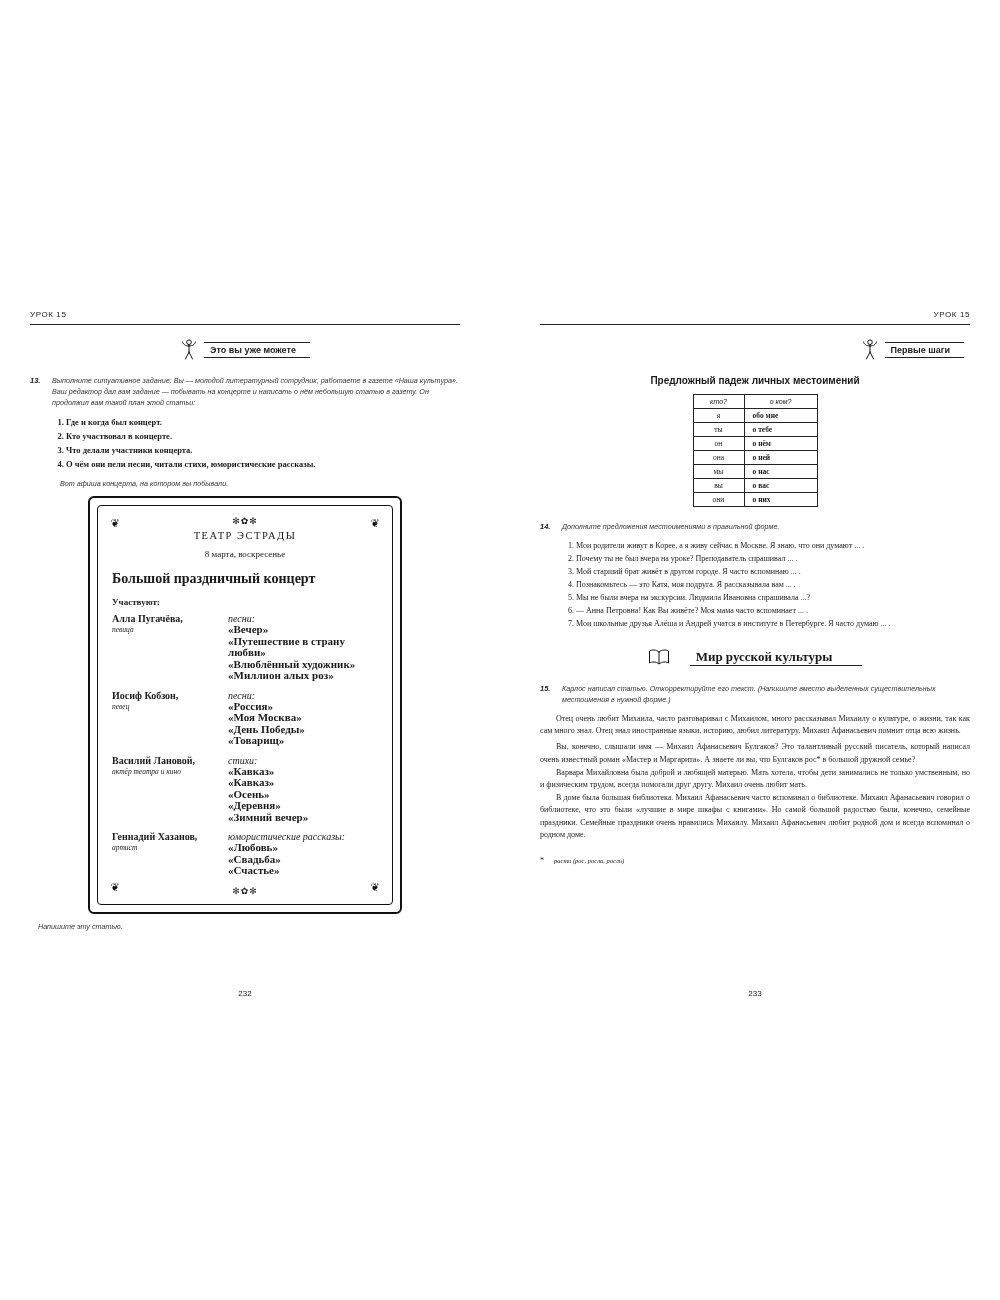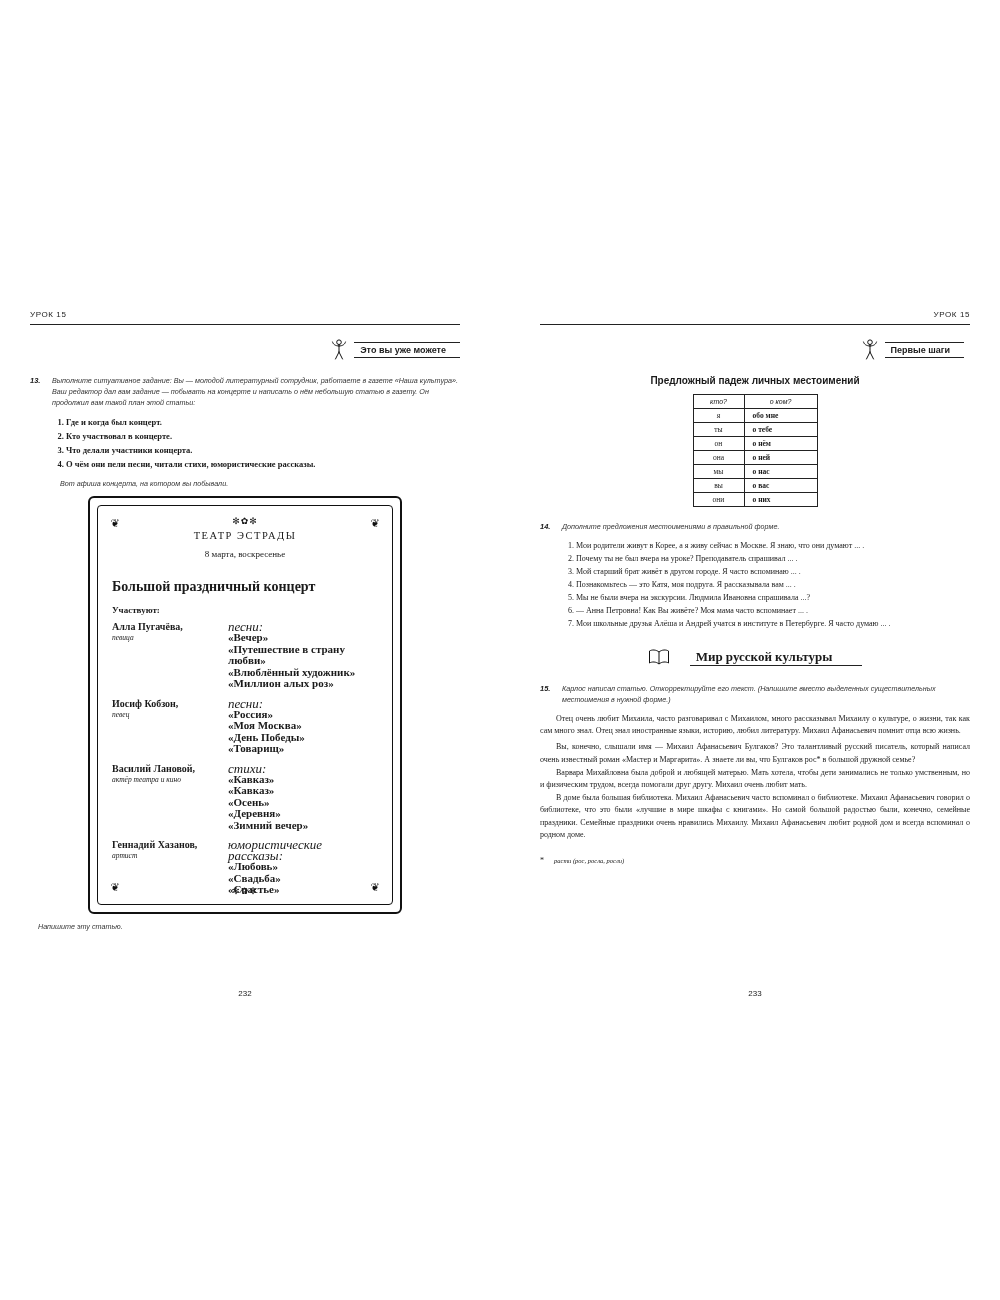--- a/index.html
+++ b/index.html
@@ -40,21 +40,21 @@
     border-bottom: 1px solid #222;
     padding-bottom: 3px;
     margin-bottom: 14px;
     height: 11px;
   }
   .running-head.right { text-align: right; }
 
   .section-banner {
     display: flex;
     align-items: center;
-    justify-content: flex-end;
+    justify-content: center;
     gap: 6px;
     margin: 2px 0 14px 0;
   }
   .banner-label {
     font-family: "Liberation Sans", sans-serif;
     font-size: 9px;
     font-weight: bold;
     border-bottom: 1px solid #222;
     border-top: 1px solid #222;
     padding: 2px 14px 2px 6px;
@@ -159,21 +159,21 @@
   }
   .poster-title {
     text-align: center;
     font-size: 10.5px;
     letter-spacing: 1.5px;
     margin-bottom: 8px;
   }
   .poster-date {
     text-align: center;
     font-size: 9px;
-    margin-bottom: 20px;
+    margin-bottom: 12px;
   }
   .poster-headline {
     font-size: 14px;
     font-weight: bold;
     margin-bottom: 10px;
   }
   .poster-participants {
     font-size: 9px;
     font-weight: bold;
     margin-bottom: 6px;
@@ -191,21 +191,21 @@
     font-weight: bold;
     line-height: 12px;
   }
   .perf-role {
     font-size: 7.5px;
     font-style: italic;
     line-height: 10px;
   }
   .perf-right { flex: 1 1 auto; }
   .perf-kind {
-    font-size: 13px;
+    font-size: 10px;
     font-style: italic;
     line-height: 11px;
   }
   .perf-item {
     font-size: 11px;
     font-weight: bold;
     line-height: 11.5px;
   }
   .poster-bottom-orn {
     text-align: center;

